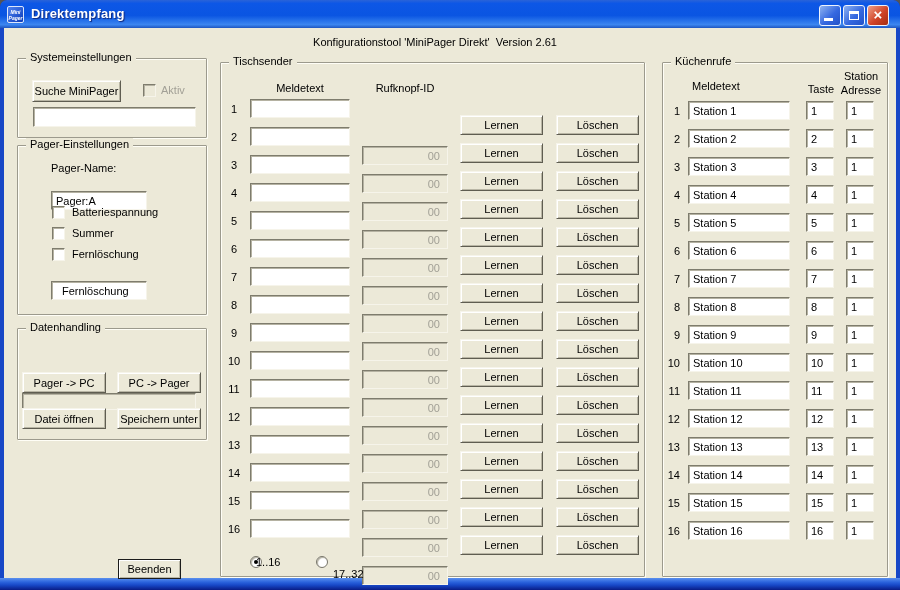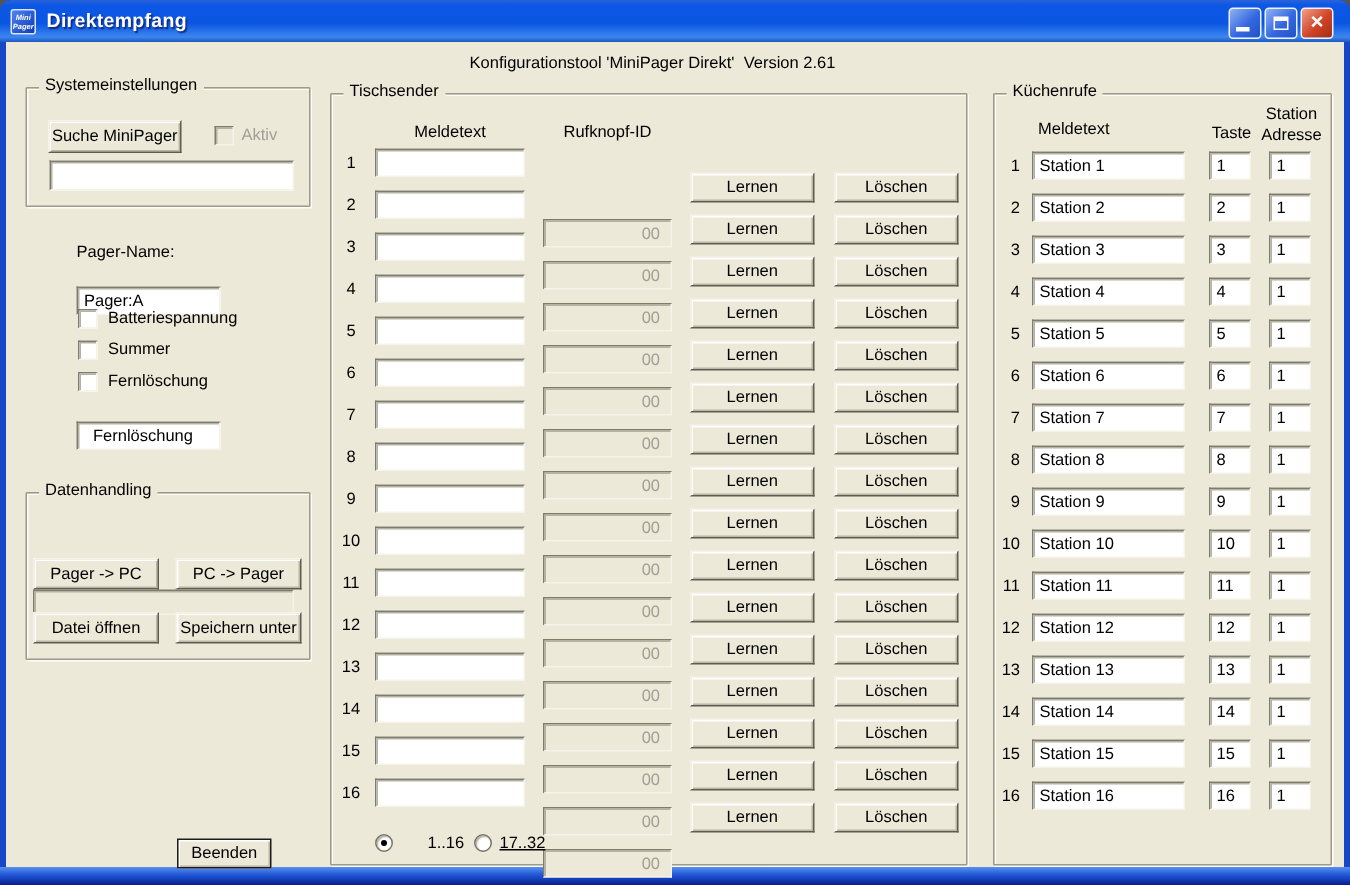--- a/index.html
+++ b/index.html
@@ -136,20 +136,23 @@
   <div class="abs hdr-text" style="left:220px;top:36px;width:430px;">Konfigurationstool 'MiniPager Direkt'  Version 2.61</div>
 
   <div class="group" style="left:17px;top:58px;width:190px;height:80px;">
     <span class="legend">Systemeinstellungen</span>
   </div>
   <button class="btn" style="left:32px;top:80px;width:89px;height:22px;">Suche MiniPager</button>
   <div class="checkbox disabled" style="left:143px;top:84px;"></div>
   <span class="cblabel disabled" style="left:161px;top:84px;">Aktiv</span>
   <input class="field" style="left: 33px; top: 107px; width: 163px; height: 20px;">
 
+  <div class="group" style="left:17px;top:145px;width:190px;height:170px;">
+    <span class="legend">Pager-Einstellungen</span>
+  </div>
   <span class="abs" style="left:51px;top:162px;">Pager-Name:</span>
   <input class="field" style="left: 51px; top: 191px; width: 96px; height: 19px;" value="Pager:A">
   <div class="checkbox" style="left:52px;top:206px;"></div>
   <span class="cblabel" style="left:72px;top:206px;">Batteriespannung</span>
   <div class="checkbox" style="left:52px;top:227px;"></div>
   <span class="cblabel" style="left:72px;top:227px;">Summer</span>
   <div class="checkbox" style="left:52px;top:248px;"></div>
   <span class="cblabel" style="left:72px;top:248px;">Fernlöschung</span>
   <span class="abs" style="left:51px;top:284px;">Fernlöschtext</span>
   <input class="field pad" style="left: 51px; top: 281px; width: 96px; height: 19px;" value="Fernlöschung">
@@ -280,23 +283,23 @@
       <div class="ts-row">
         <span class="row-num">16</span>
         <input class="field ts-meld" style="">
         <input class="field ts-id" disabled="" value="00" style="">
         <button class="btn ts-btn ts-lernen" type="button">Lernen</button>
         <button class="btn ts-btn ts-loesch" type="button">Löschen</button>
       </div>
     </div>
 
   <div class="radio checked" style="left:250px;top:556px;"></div>
-  <span class="abs" style="left:256px;top:556px;margin-left:29px;">1..16</span>
+  <span class="abs" style="left:256px;top:556px;">1..16</span>
   <div class="radio" style="left:316px;top:556px;"></div>
-  <span class="abs" style="left:333px;top:556px;text-decoration:underline;">17..32</span>
+  <span class="abs" style="left:333px;top:568px;">17..32</span>
 
   <div class="group" style="left:662px;top:62px;width:226px;height:515px;">
     <span class="legend">Küchenrufe</span>
   </div>
   <span class="abs" style="left:692px;top:80px;">Meldetext</span>
   <span class="abs center" style="left:804px;top:83px;width:34px;">Taste</span>
   <div class="abs stack" style="left:840px;top:69px;width:42px;">
     <div>Station</div>
     <div>Adresse</div>
   </div>

